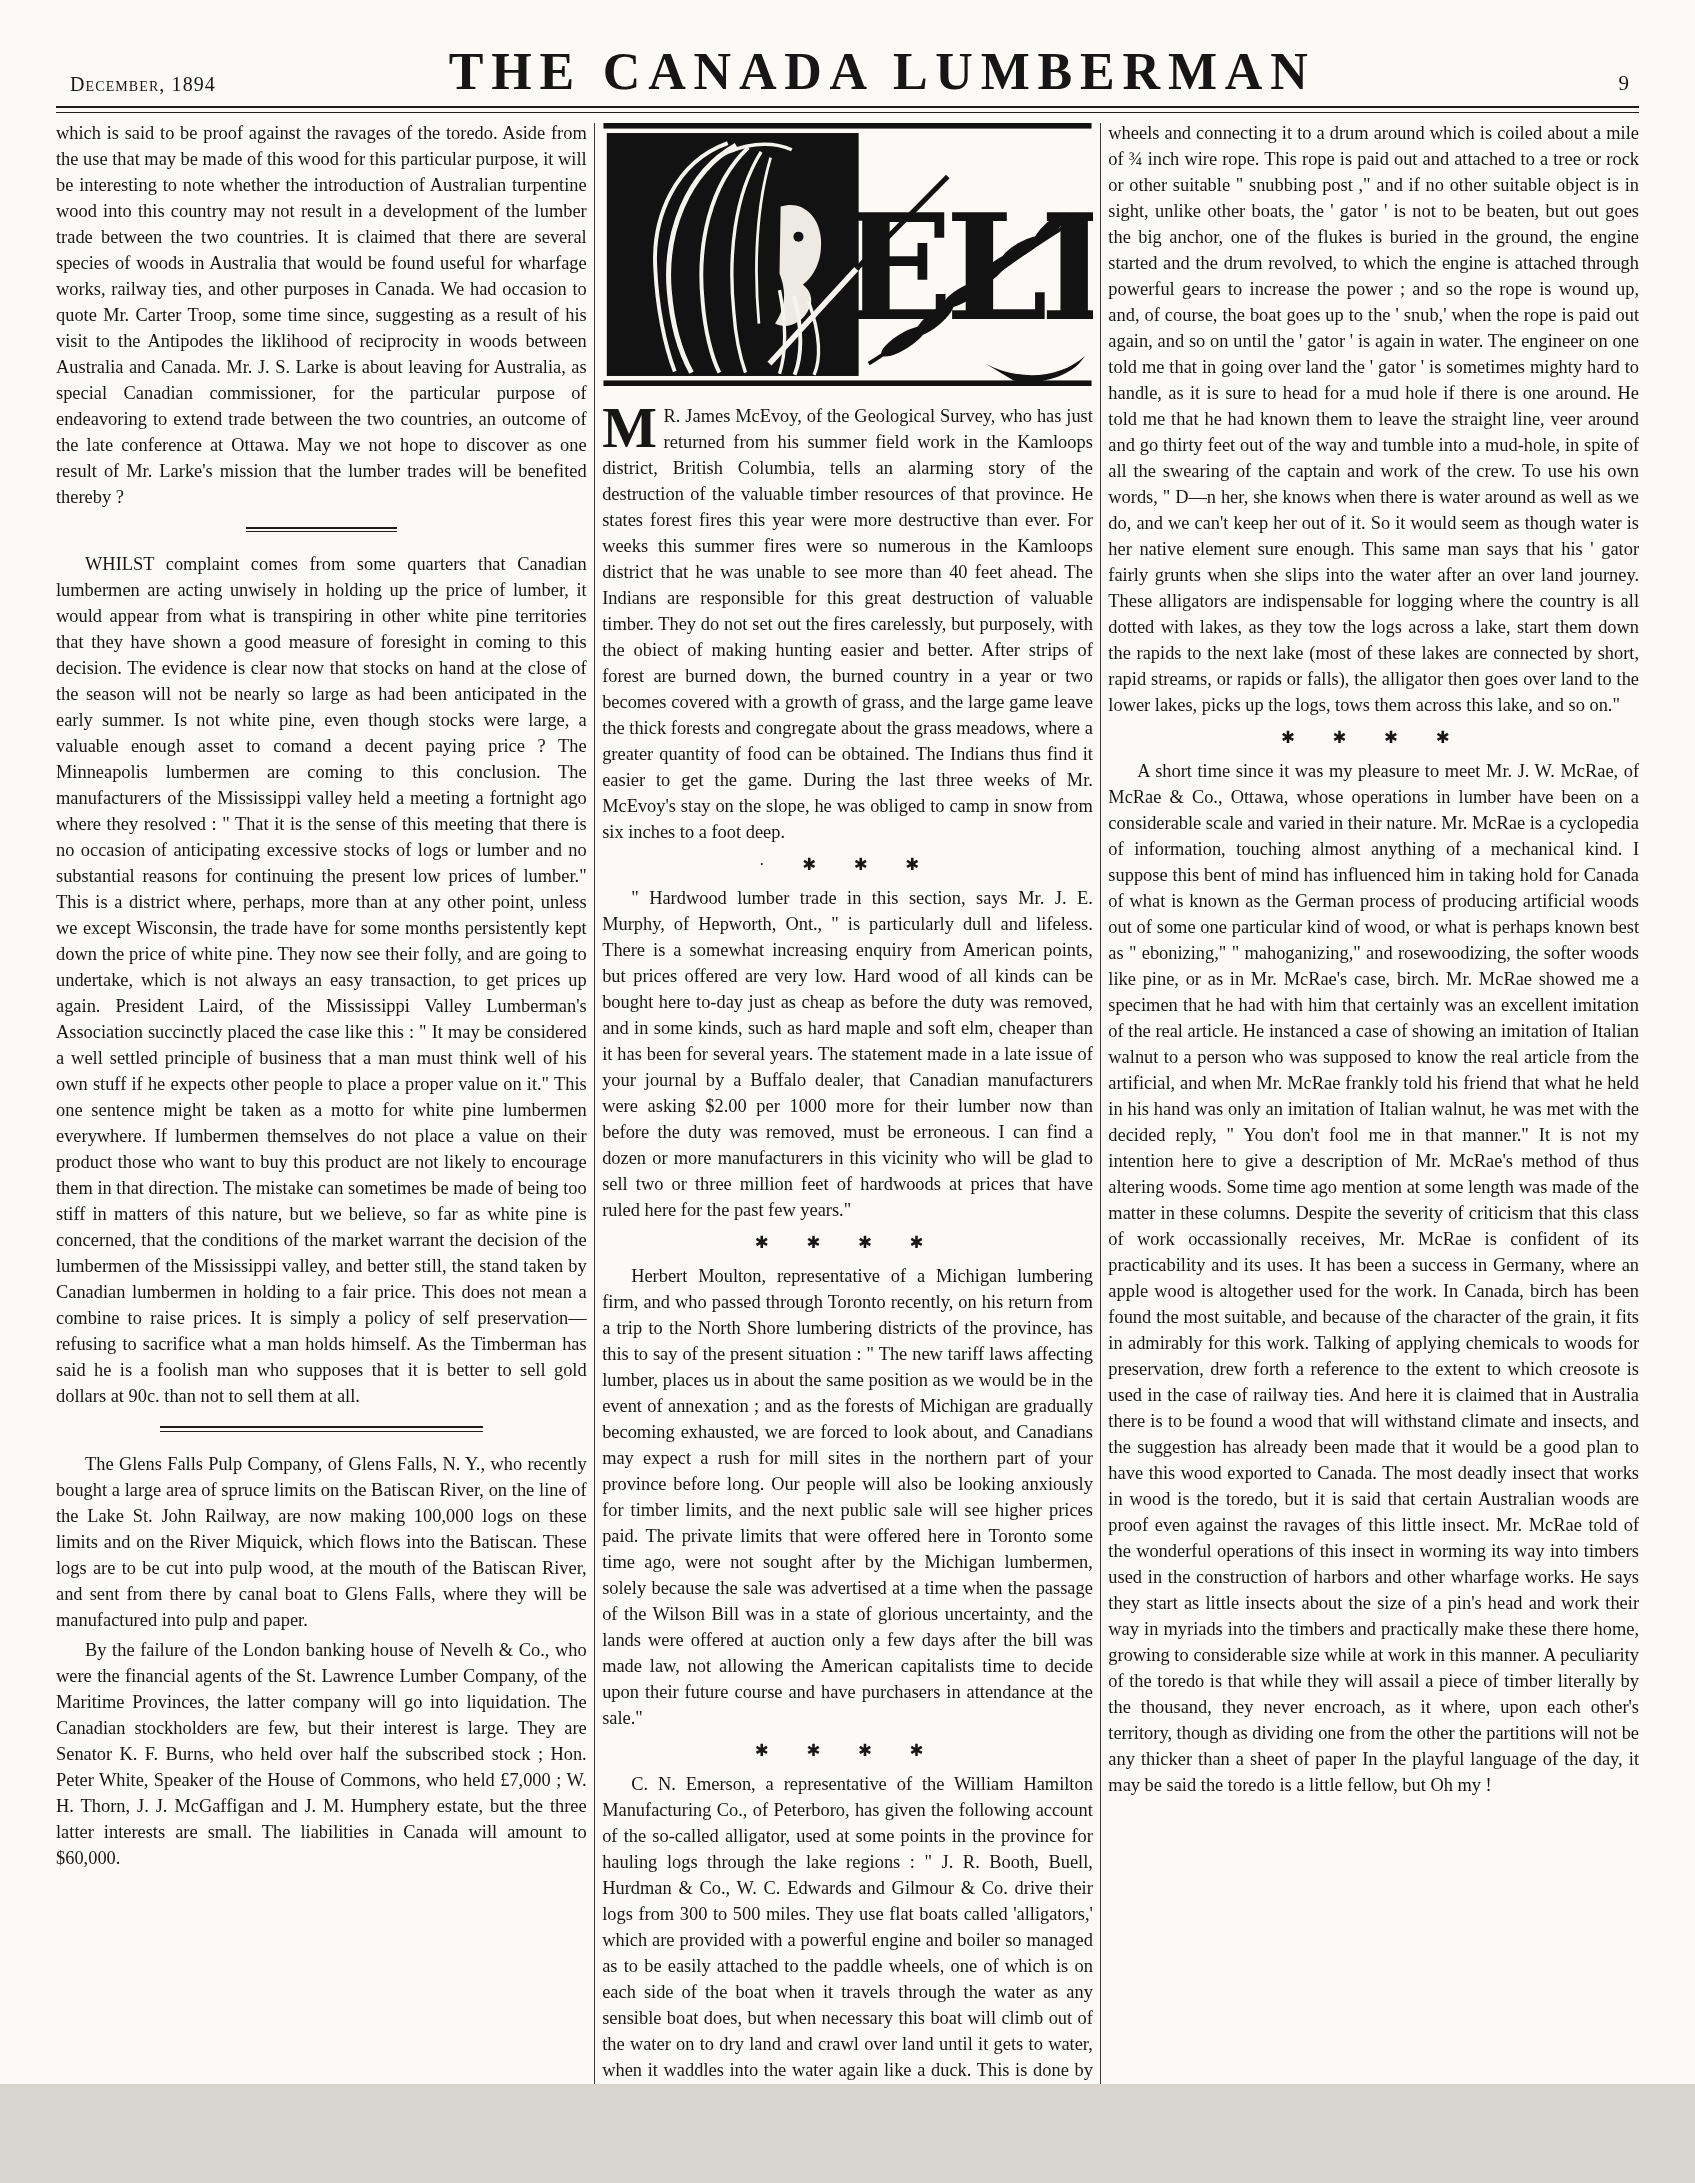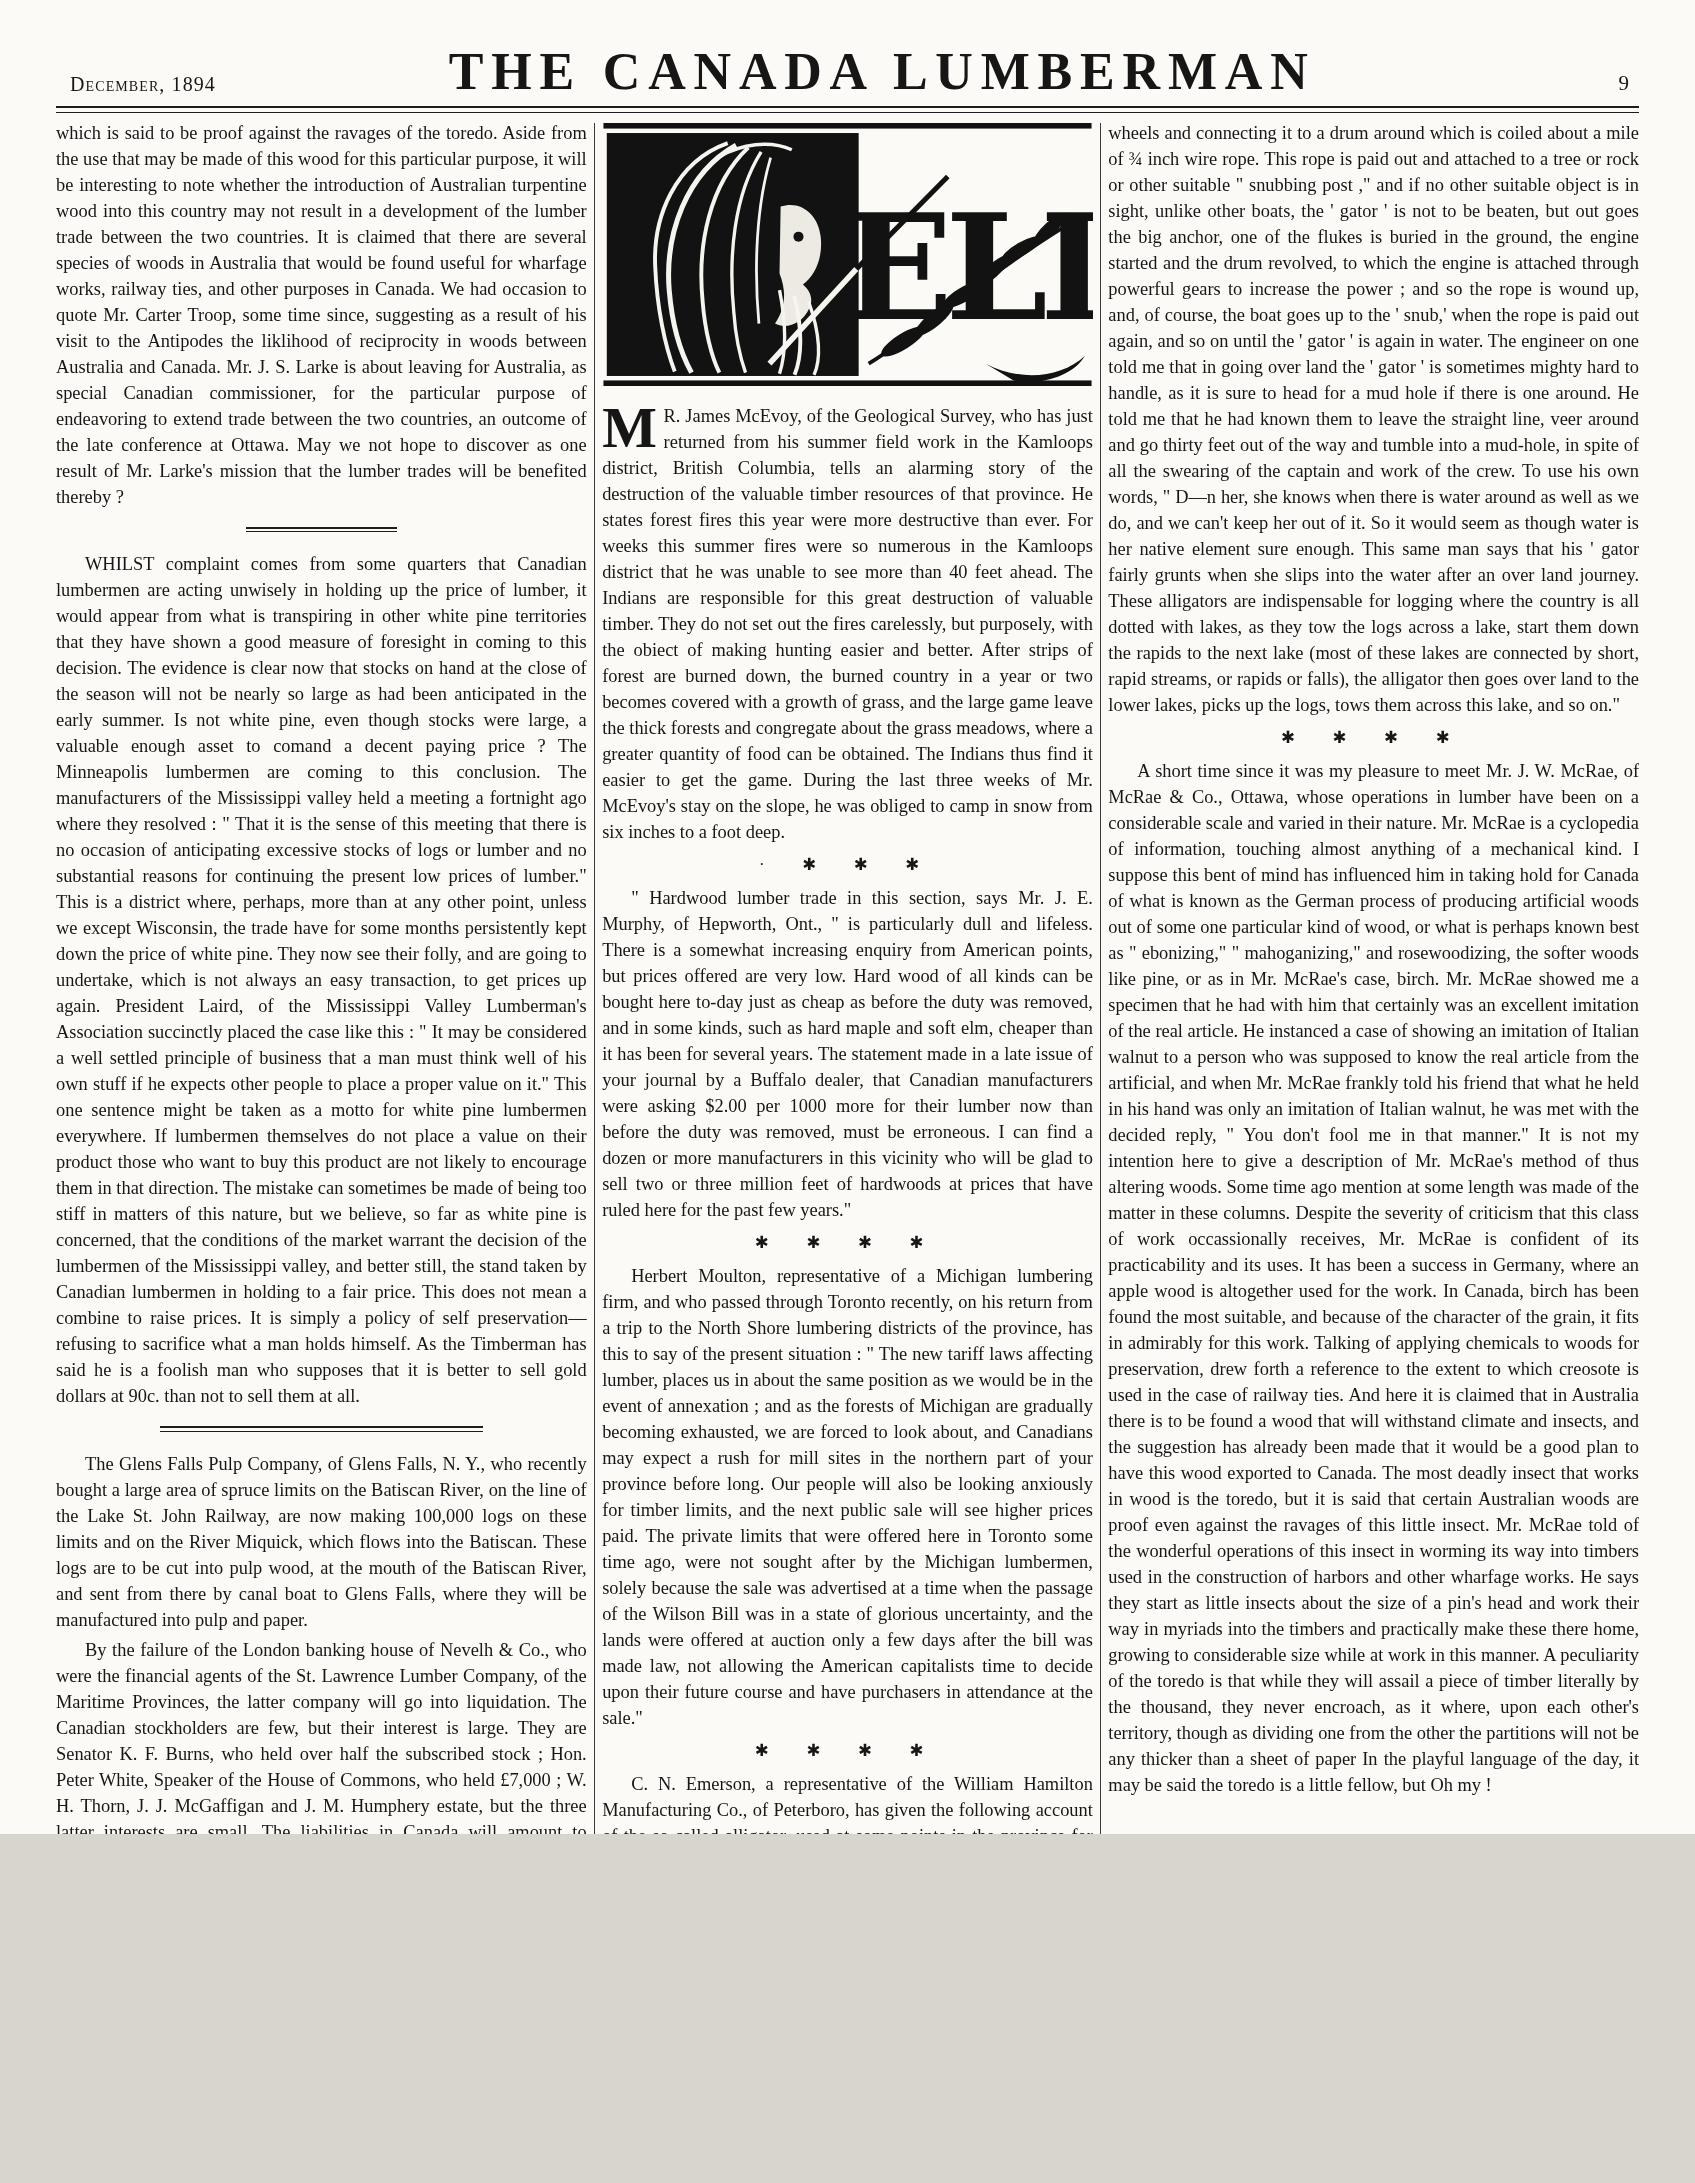--- a/index.html
+++ b/index.html
@@ -1,18 +1,18 @@
 <!DOCTYPE html>
 <html style="font-size:9px"><head>
 <meta charset="utf-8">
 <style>
   html,body{margin:0;padding:0;background:#d8d5cf;}
   .page{
     position:relative;
-    width:1695px;height:1834px;
+    width:1695px;height:2084px;
     background:#fbfaf6;
     color:#161616;
     font-family:"Liberation Serif", serif;
     overflow:hidden;
     box-sizing:border-box;
   }
   
   header{
     position:relative;
     height:84px;

